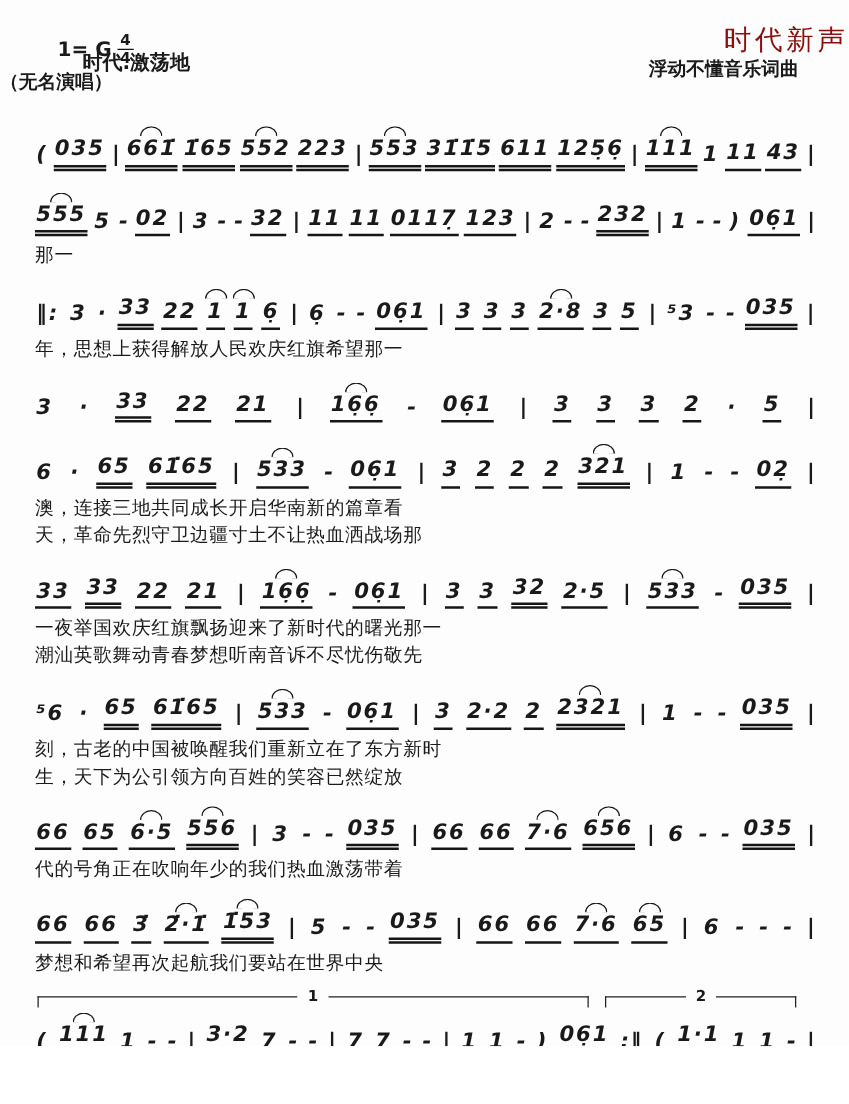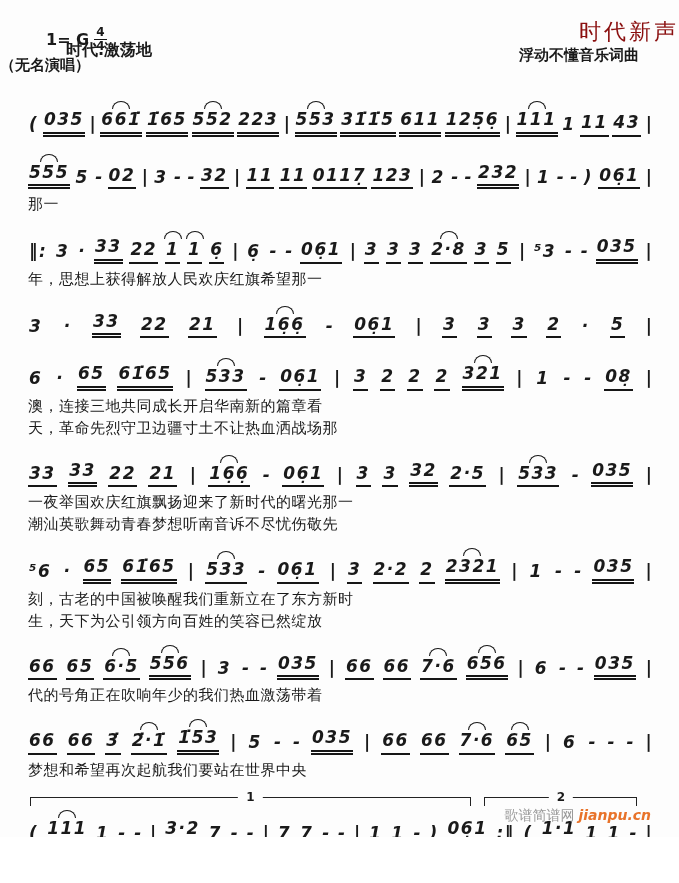--- a/index.html
+++ b/index.html
@@ -206,21 +206,21 @@
           <span class="note bar">|</span>
           <span class="note u1">3</span>
           <span class="note u1">2</span>
           <span class="note u1">2</span>
           <span class="note u1">2</span>
           <span class="note u2 slur">321</span>
           <span class="note bar">|</span>
           <span class="note">1</span>
           <span class="note dash">-</span>
           <span class="note dash">-</span>
-          <span class="note u1">08̣</span>
+          <span class="note u1">02̣</span>
           <span class="note bar">|</span>
         </div>
         <div class="lyric-row">
           <span class="lg">澳，连接三地</span>
           <span class="lg">共同</span>
           <span class="lg">成长</span>
           <span class="lg">开启</span>
           <span class="lg">华南</span>
           <span class="lg">新的篇</span>
           <span class="lg">章</span>
@@ -432,17 +432,14 @@
           <span class="note">1</span>
           <span class="note dash">-</span>
           <span class="note bar">|</span>
         </div>
       </div>
       <div class="system">
         <div class="notes nofill"></div>
       </div>
     </div>
 
-  <div class="watermark">
-    <span class="wm-prefix" style="color: rgb(153, 153, 153);">歌谱简谱网</span><a class="wm-link" href="#" style="color: rgb(232, 115, 42);">jianpu.cn</a>
-  </div>
 
 </div>
 
 </body></html>

